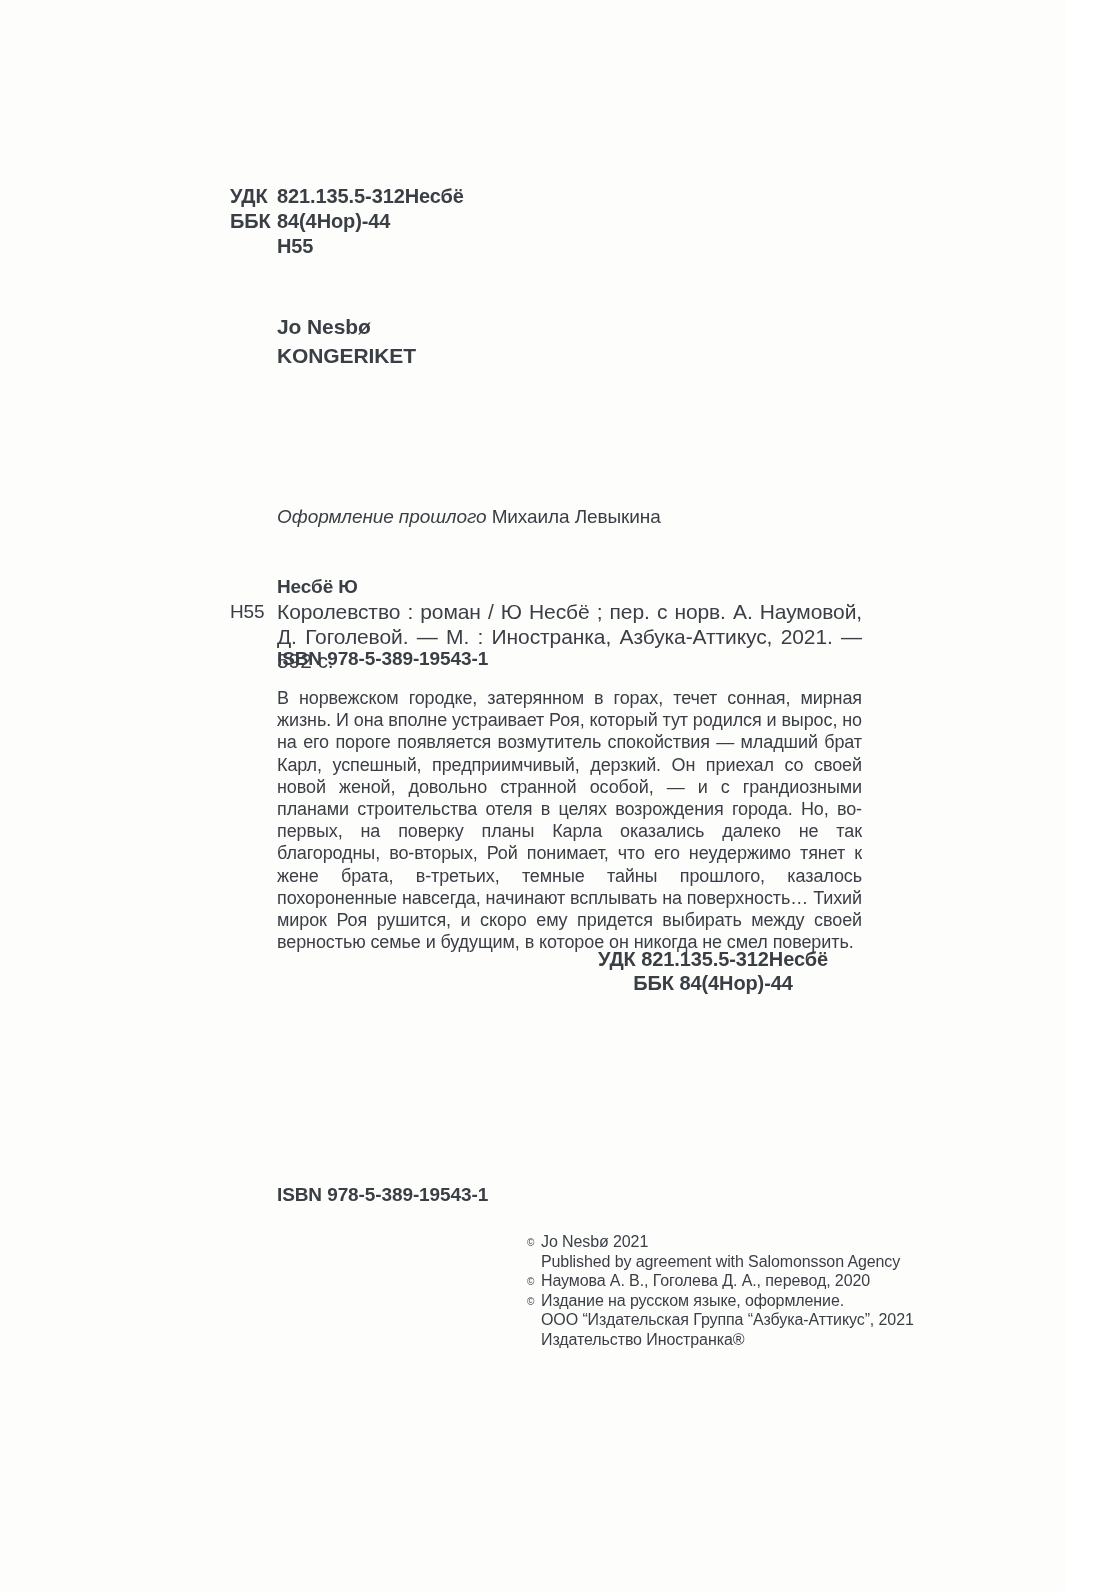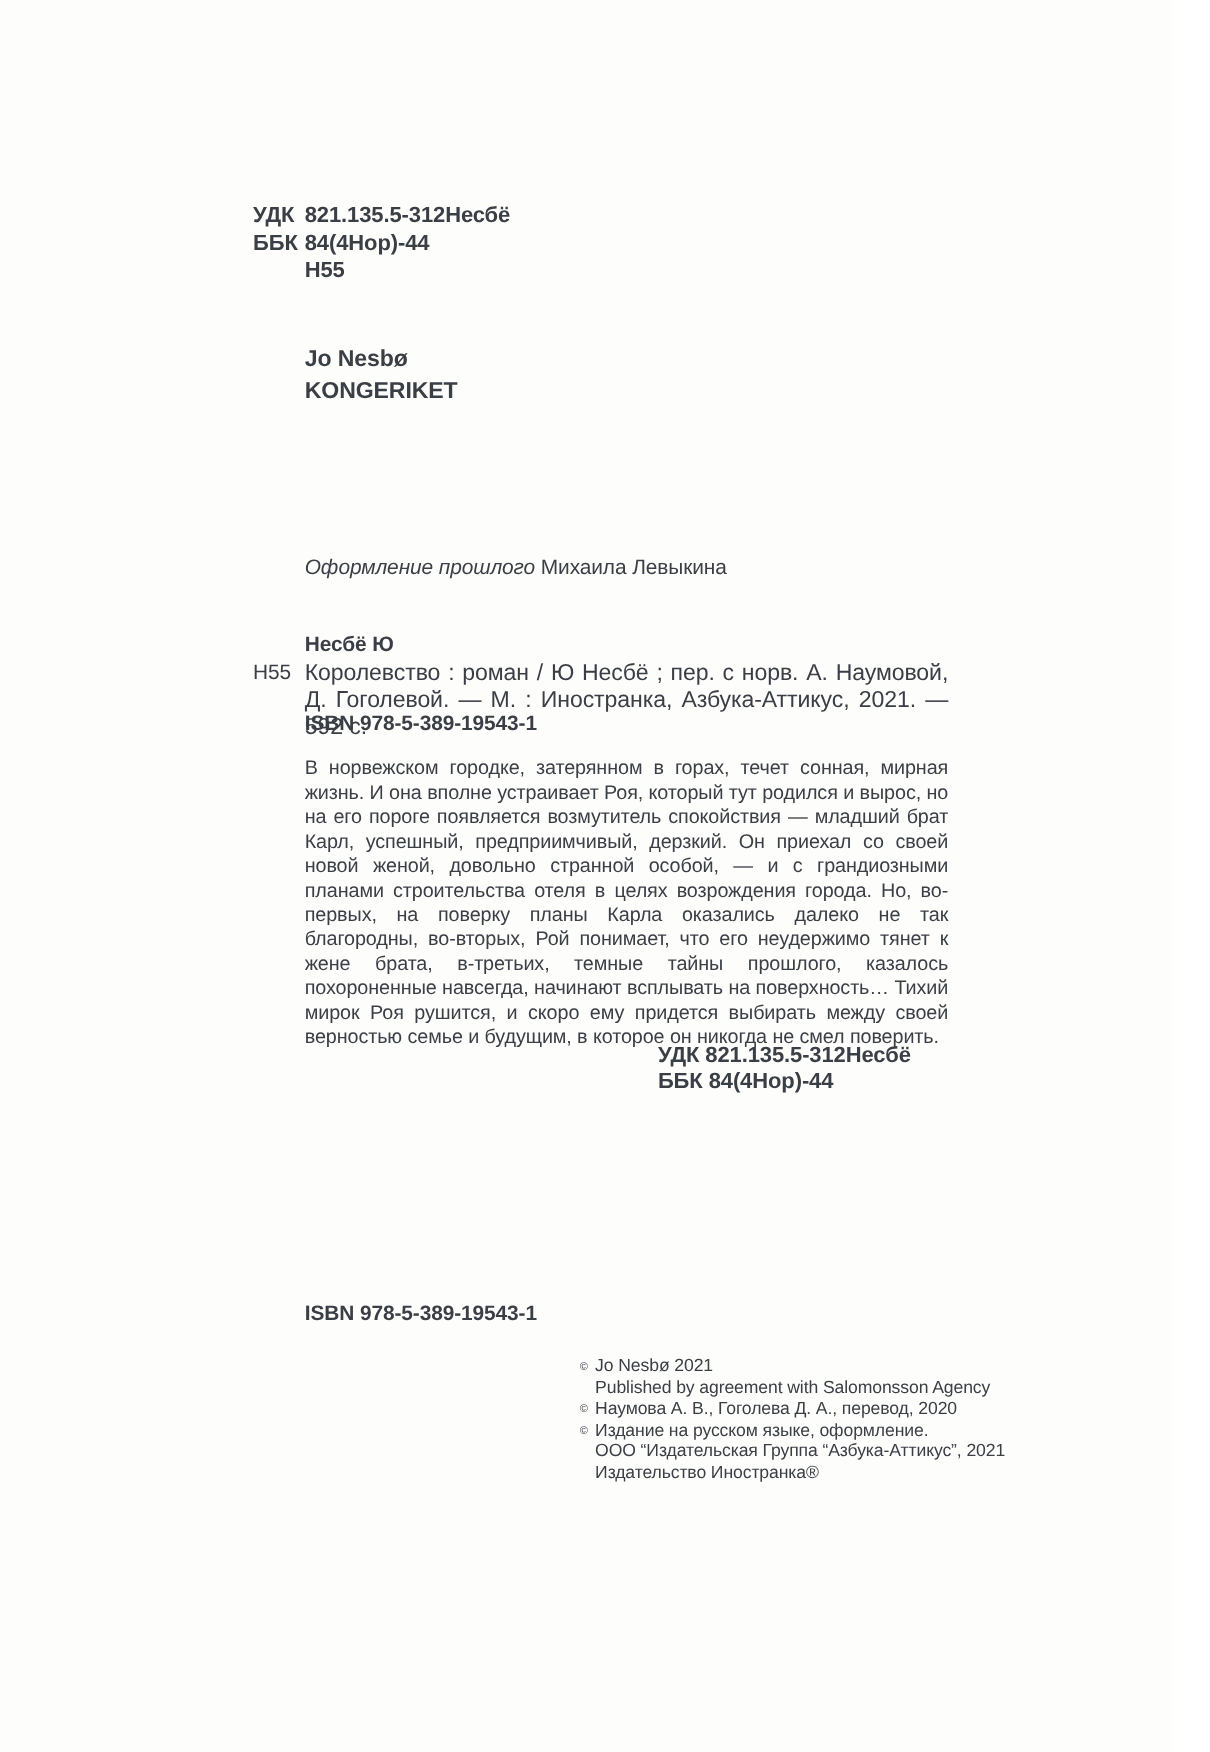--- a/index.html
+++ b/index.html
@@ -89,21 +89,21 @@
     text-align: justify;
   }
 
   
   .udk-bottom {
     right: 238px;
     top: 948px;
     font-size: 20px;
     font-weight: 700;
     line-height: 23.5px;
-    text-align: left;
+    text-align: center;
     white-space: nowrap;
     margin-left: 45px;
   }
 
   .isbn-bottom {
     left: 277px;
     top: 1184px;
     font-size: 19px;
     font-weight: 700;
     white-space: nowrap;

